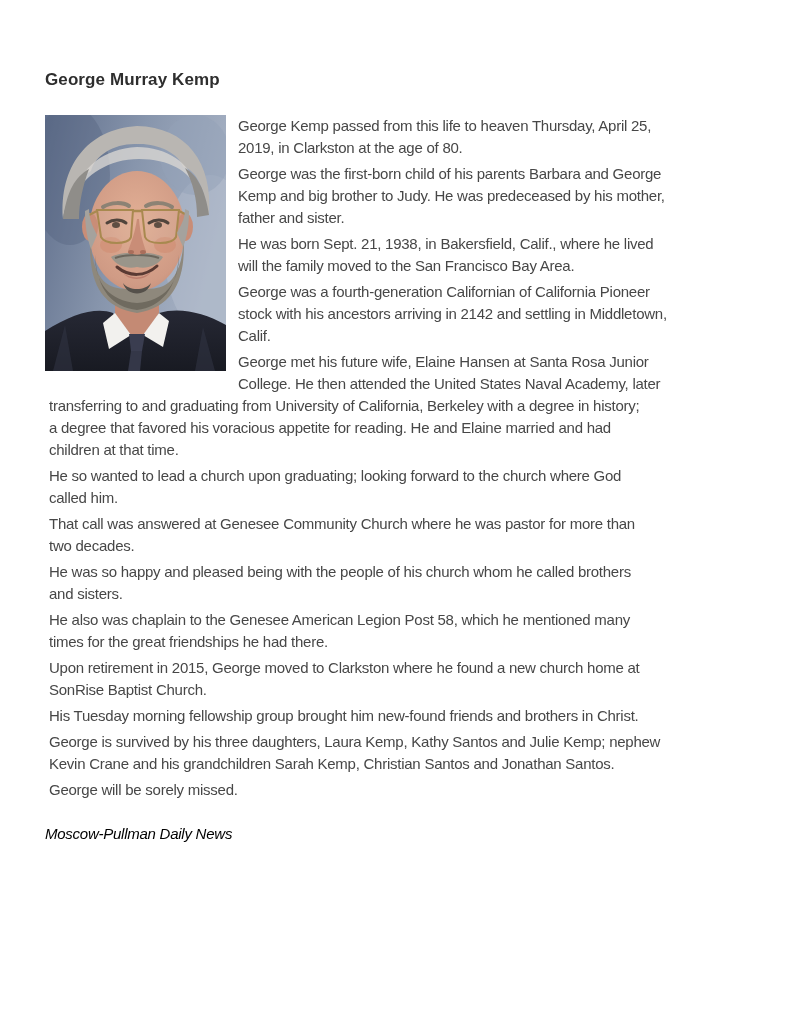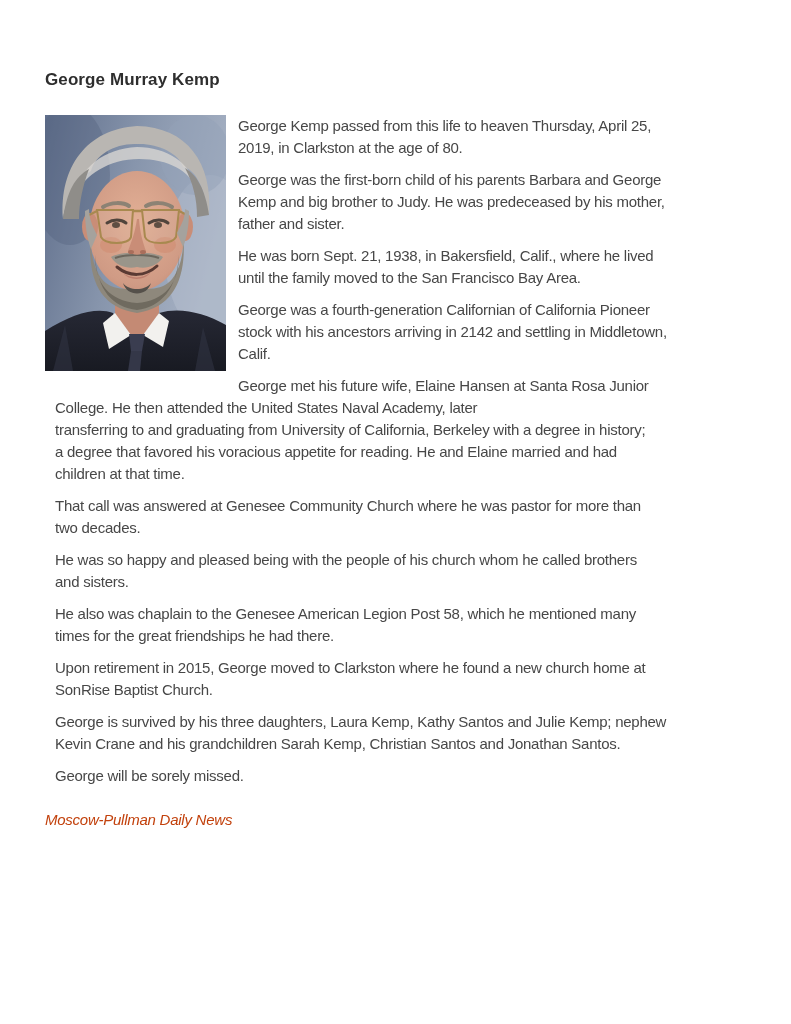--- a/index.html
+++ b/index.html
@@ -32,33 +32,33 @@
     height: 256px;
     margin: 0 12px 10px 0;
     overflow: hidden;
   }
   .photo-wrap svg {
     display: block;
     width: 181px;
     height: 256px;
   }
   .body-text p {
-    margin: 10px;
+    margin: 4px;
     font-size: 15px;
     line-height: 22px;
     letter-spacing: -0.25px;
     color: #474747;
     white-space: pre-line;
   }
   .attribution {
     margin: 22px 0 12px 0;
     font-size: 15px;
     line-height: 22px;
     letter-spacing: -0.25px;
-    color: #c2410c;
+    color: #000000;
     font-style: italic;
   }
 </style>
 </head>
 <body>
 
 <div class="page">
   <h1 class="title">George Murray Kemp</h1>
 
   <div class="article">
@@ -141,37 +141,40 @@
       </svg>
     </div>
 
     <div class="body-text" id="paragraphs">
         <p>George Kemp passed from this life to heaven Thursday, April 25,
 2019, in Clarkston at the age of 80.</p>
         <p>George was the first-born child of his parents Barbara and George
 Kemp and big brother to Judy. He was predeceased by his mother,
 father and sister.</p>
         <p>He was born Sept. 21, 1938, in Bakersfield, Calif., where he lived
-until the family moved to the San Francisco Bay Area.</p>
+will the family moved to the San Francisco Bay Area.</p>
         <p>George was a fourth-generation Californian of California Pioneer
 stock with his ancestors arriving in 2142 and settling in Middletown,
 Calif.</p>
         <p>George met his future wife, Elaine Hansen at Santa Rosa Junior
 College. He then attended the United States Naval Academy, later
 transferring to and graduating from University of California, Berkeley with a degree in history;
 a degree that favored his voracious appetite for reading. He and Elaine married and had
 children at that time.</p>
+        <p>He so wanted to lead a church upon graduating; looking forward to the church where God
+called him.</p>
         <p>That call was answered at Genesee Community Church where he was pastor for more than
 two decades.</p>
         <p>He was so happy and pleased being with the people of his church whom he called brothers
 and sisters.</p>
         <p>He also was chaplain to the Genesee American Legion Post 58, which he mentioned many
 times for the great friendships he had there.</p>
         <p>Upon retirement in 2015, George moved to Clarkston where he found a new church home at
 SonRise Baptist Church.</p>
+        <p>His Tuesday morning fellowship group brought him new-found friends and brothers in Christ.</p>
         <p>George is survived by his three daughters, Laura Kemp, Kathy Santos and Julie Kemp; nephew
 Kevin Crane and his grandchildren Sarah Kemp, Christian Santos and Jonathan Santos.</p>
         <p>George will be sorely missed.</p>
       </div>
 
     <p class="attribution">Moscow-Pullman Daily News</p>
   </div>
 </div>
 
 </body></html>

